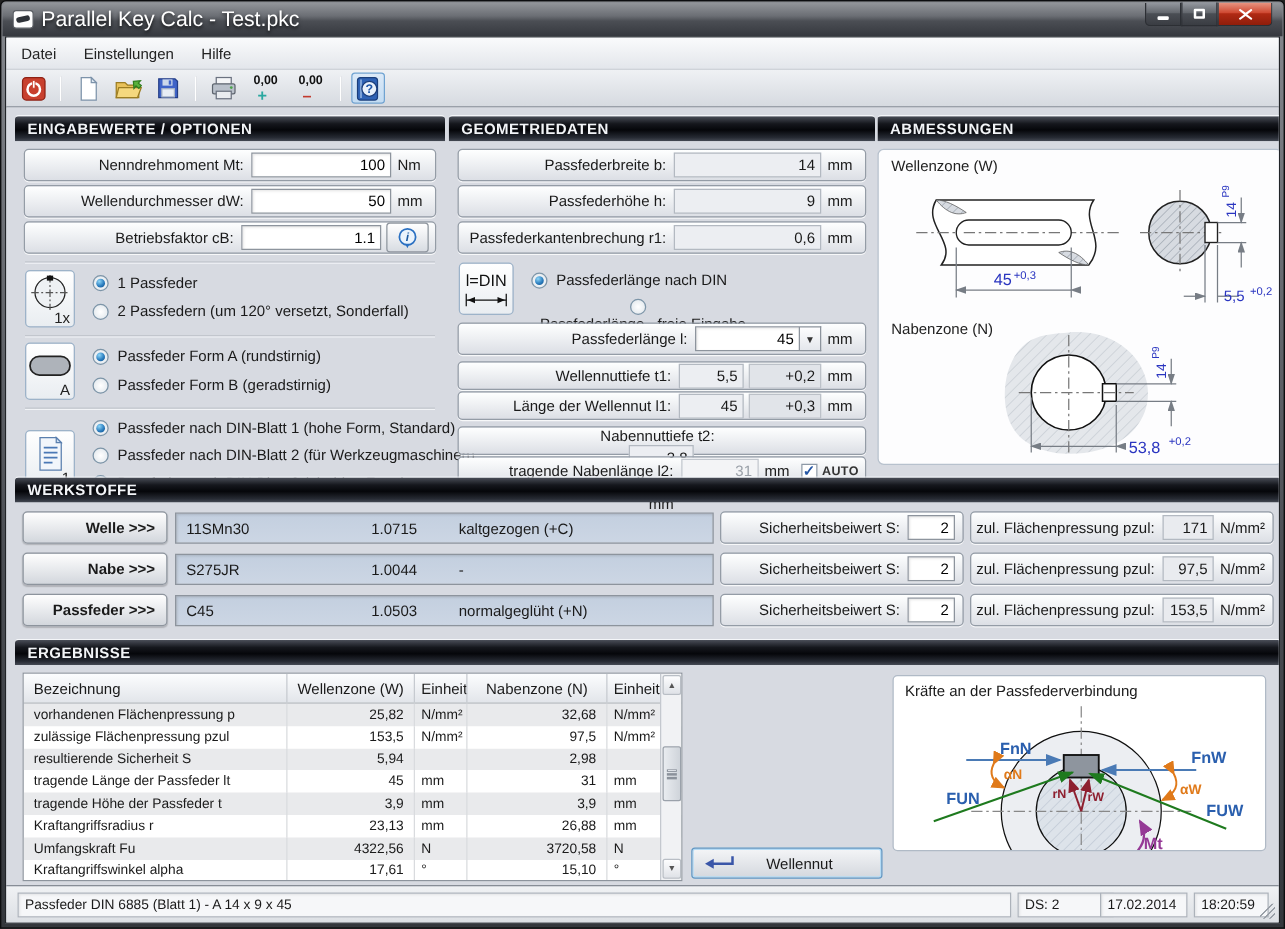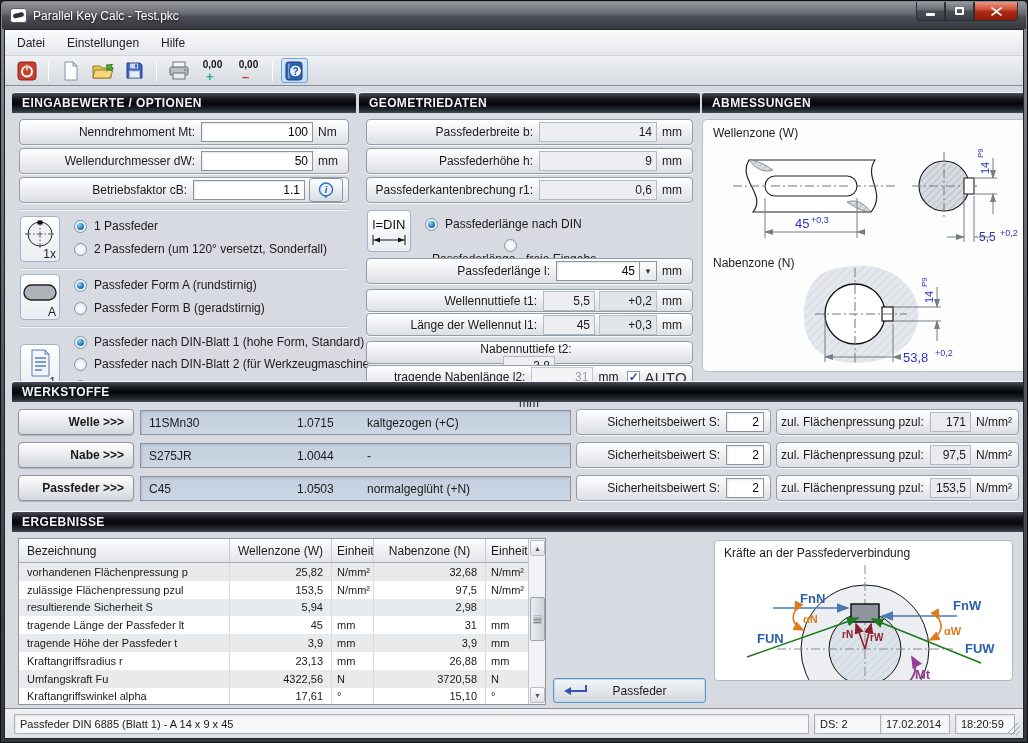--- a/index.html
+++ b/index.html
@@ -5,21 +5,21 @@
   * { box-sizing: border-box; margin:0; padding:0; }
   html,body { width:1028px; height:743px; }
   body { font-family:"Liberation Sans", sans-serif; font-size:12px; color:#1a1a1a; background:#222; }
 
   .window { position:absolute; inset:0; background:linear-gradient(#85888e,#4a4d53 60%,#34373c); border:1px solid #0c0d0f; border-radius:5px 5px 0 0; }
 
   
   .titlebar { position:absolute; top:1px; left:1px; right:1px; height:27px;
     background:linear-gradient(#93969b 0%,#6b6e74 40%,#4b4e54 55%,#35383e 100%);
     border-radius:4px 4px 0 0; display:flex; align-items:center; padding-left:8px; }
-  .title-text { color:#fff; font-size:12px; margin-left:6px; text-shadow:0 1px 3px rgba(0,0,0,.8);text-align:center; }
+  .title-text { color:#fff; font-size:17px; margin-left:6px; text-shadow:0 1px 3px rgba(0,0,0,.8);text-align:center; }
   .win-btns { position:absolute; top:0; right:8px; display:flex; }
   .win-btn { width:29px; height:19px; border:1px solid #2c2f34; border-top:none; color:#fff;
     background:linear-gradient(#9599a0,#64686e 45%,#4a4e54 50%,#3a3d43); display:flex; align-items:center; justify-content:center; }
   .win-btn.min { border-radius:0 0 0 4px; }
   .win-btn.close { width:44px; border-radius:0 0 4px 0;
     background:linear-gradient(#e89683,#cf4a33 45%,#b02a14 50%,#8f1d0b); font-weight:bold; }
   .glyph-line { width:9px; height:3px; background:#fff; border-radius:1px; margin-top:6px; }
   .glyph-box { width:9px; height:8px; border:2px solid #fff; border-radius:1px; }
 
   
@@ -71,21 +71,21 @@
     background:radial-gradient(circle at 35% 30%,#8ed6f8,#2d7fc0 55%,#0b4a86); }
   .optlbl { padding-left:7px; white-space:nowrap; }
 
   .infobtn { width:34px; height:24px; margin-left:4px; border:1px solid #8d949d; border-radius:3px;
     background:linear-gradient(#fff,#d8dce2); display:flex; align-items:center; justify-content:center; }
 
   .ddbtn { width:17px; height:20px; border:1px solid #8d949d; border-left:none; background:linear-gradient(#fdfdfe,#e4e7ec);
     display:flex; align-items:center; justify-content:center; font-size:8px; color:#333; }
   .chk { width:13px; height:13px; border:1px solid #8d99a6; background:#fff; display:flex; align-items:center; justify-content:center;
     color:#2456a5; font-size:12px; font-weight:bold; line-height:13px; }
-  .auto-lbl { font-size:15px; font-weight:normal; color:#333; padding-left:4px; letter-spacing:.3px; }
+  .auto-lbl { font-size:10px; font-weight:bold; color:#333; padding-left:4px; letter-spacing:.3px; }
 
   
   .dimbox { position:absolute; left:0; right:0; top:27px; height:253px; background:#fdfdfe;
     border:1px solid #b7c1cd; border-radius:5px; }
   .zone-lbl { position:absolute; left:10px; font-size:12px; color:#222; }
 
   
   .matrow { position:absolute; height:27px; }
   .matbtn { position:absolute; left:13px; top:0; width:116px; height:26px; border:1px solid #8d949d; border-radius:4px;
     background:linear-gradient(#fefefe,#d3d7dd); font-weight:bold; text-align:right; padding-right:9px; line-height:24px;
@@ -607,21 +607,21 @@
           <div class="vthumb"></div>
           <div class="varrow" style="bottom:1px;">▼</div>
         </div>
       </div>
 
       <div class="calcbtn">
         <svg width="30" height="14" viewBox="0 0 30 14" style="margin-left:8px;">
           <path d="M24,1 V7 H8" fill="none" stroke="#3a56a8" stroke-width="2"></path>
           <path d="M9,3 L2,7 L9,11 Z" fill="#3a56a8"></path>
         </svg>
-        <span class="lbl">Passfeder</span>
+        <span class="lbl">Wellennut</span>
       </div>
 
       <div class="diagbox">
         <span class="dtitle">Kräfte an der Passfederverbindung</span>
         <svg style="position:absolute; left:0; top:20px;" width="297" height="142" viewBox="0 0 297 142">
           <defs>
             <pattern id="hatchC" width="6" height="6" patternTransform="rotate(45)" patternUnits="userSpaceOnUse">
               <rect width="6" height="6" fill="#dde3ea"></rect>
                 <line x1="0" y1="0" x2="0" y2="6" stroke="#bcc6d3"></line>
             </pattern>

